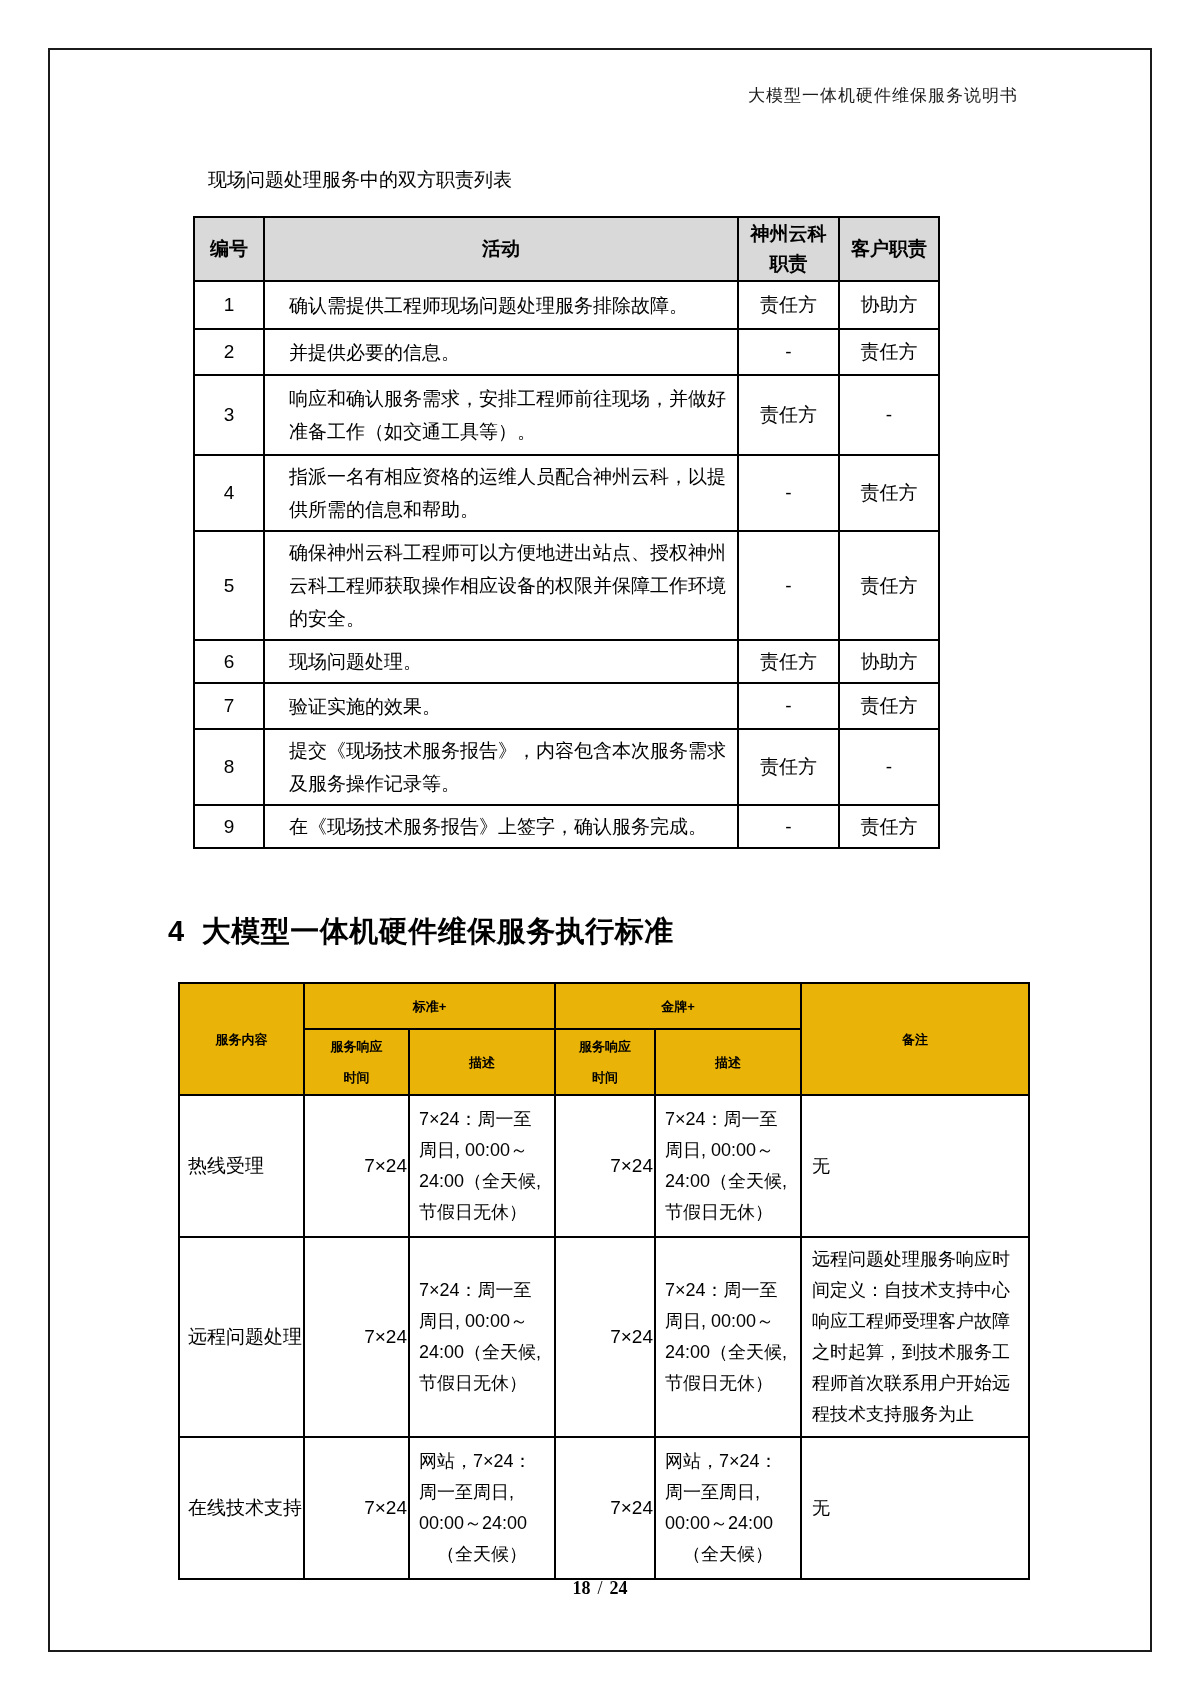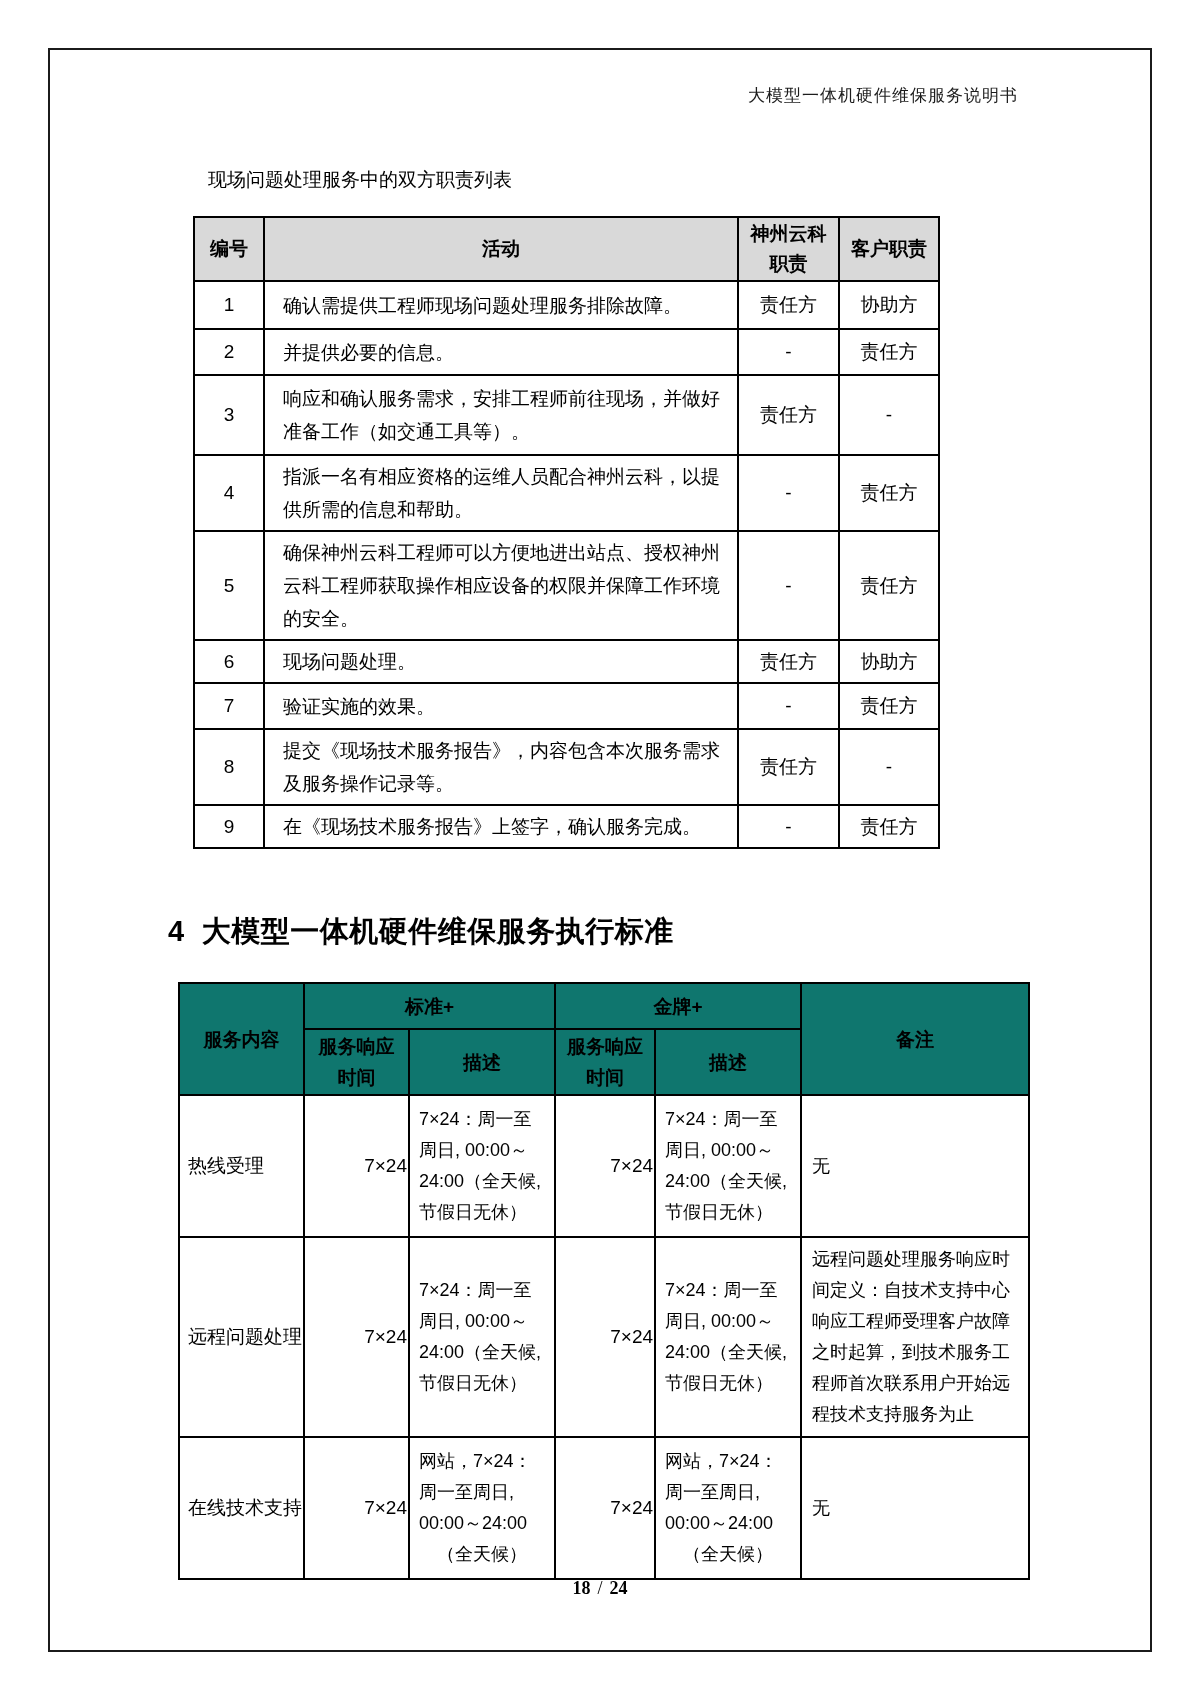--- a/index.html
+++ b/index.html
@@ -22,21 +22,21 @@
   table{border-collapse:collapse;table-layout:fixed;}
   td,th{border:2px solid #000;overflow:hidden;}
 
   
   .resp{position:absolute;left:193px;top:216px;width:745px;}
   .resp th{
     background:#d9d9d9;font-weight:bold;font-size:19px;text-align:center;
     vertical-align:middle;line-height:30px;white-space:pre-line;
   }
   .resp td{font-size:19px;text-align:center;vertical-align:middle;}
-  .resp td.act{text-align:left;padding:4px 4px 4px 18px;line-height:33px;}
+  .resp td.act{text-align:left;padding:4px 4px 4px 24px;line-height:33px;}
   .resp tr:nth-child(1){height:55px;}
   .resp tbody tr:nth-child(1){height:48px;}
   .resp tbody tr:nth-child(2){height:46px;}
   .resp tbody tr:nth-child(3){height:80px;}
   .resp tbody tr:nth-child(4){height:73px;}
   .resp tbody tr:nth-child(5){height:107px;}
   .resp tbody tr:nth-child(6){height:40px;}
   .resp tbody tr:nth-child(7){height:46px;}
   .resp tbody tr:nth-child(8){height:72px;}
   .resp tbody tr:nth-child(9){height:42px;}
@@ -45,22 +45,22 @@
   .section-heading{
     position:absolute;left:168px;top:912px;display:flex;align-items:baseline;
     font-weight:bold;font-size:29px;letter-spacing:0.5px;
   }
   .section-heading .num{margin-right:17px;font-weight:bold;}
 
   
   .std{position:absolute;left:178px;top:982px;width:850px;}
   .std td{font-size:19px;vertical-align:middle;}
   .std td.hd{
-    background:#0f766e;font-weight:bold;text-align:center;line-height:31px;
-    white-space:pre-line;font-size:19px;
+    background:#eab308;font-weight:bold;text-align:center;line-height:31px;
+    white-space:pre-line;font-size:13px;
   }
   .std tr:nth-child(1){height:46px;}
   .std tr:nth-child(2){height:54px;}
   .std tr:nth-child(3){height:126px;}
   .std tr:nth-child(4){height:189px;}
   .std tr:nth-child(5){height:130px;}
   .std td.svc{text-align:left;padding-left:8px;}
   .std td.time{text-align:right;}
   .std td.desc{
     text-align:left;padding:8px 4px 8px 9px;line-height:31px;

